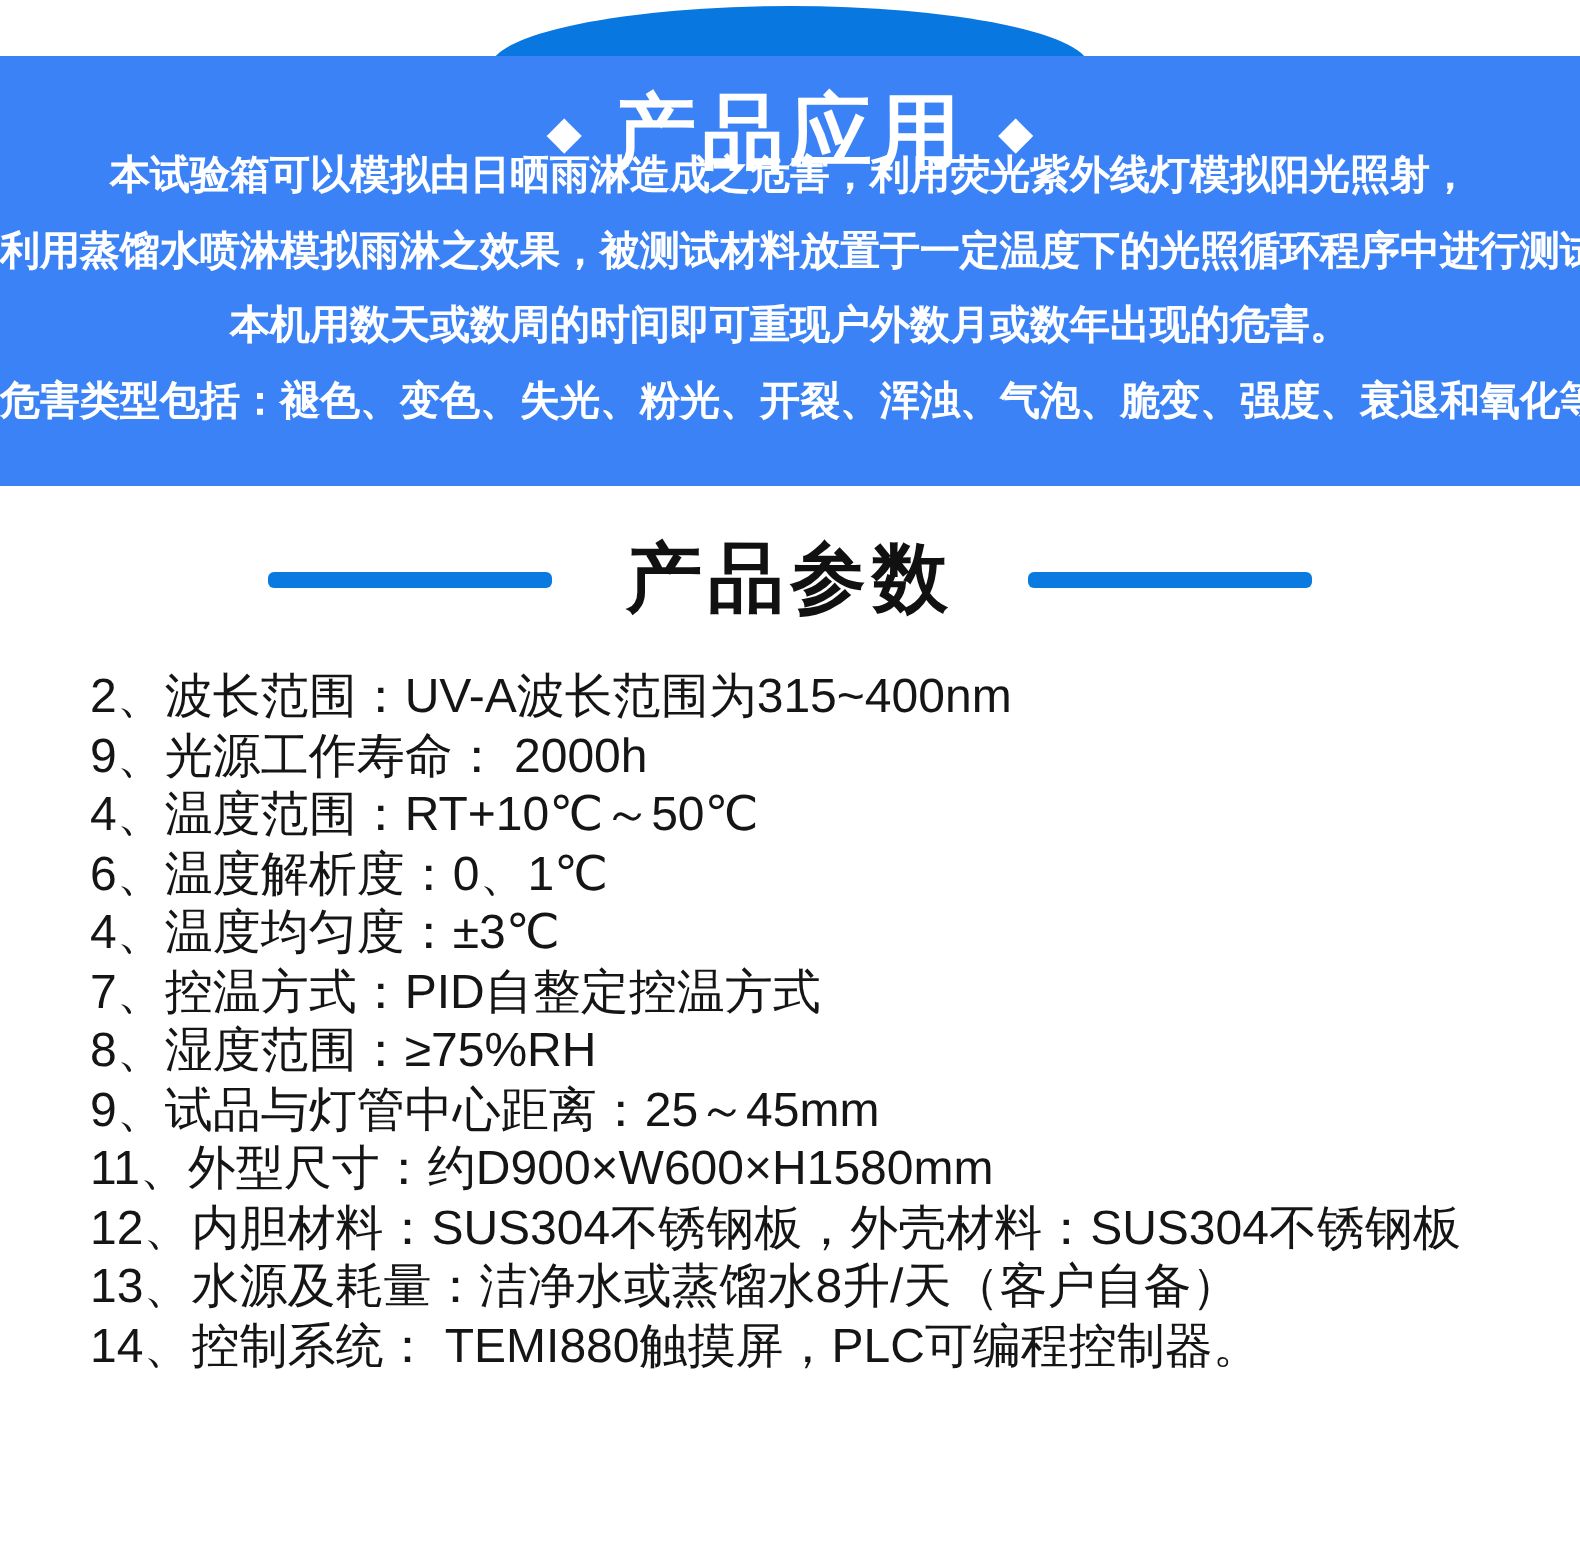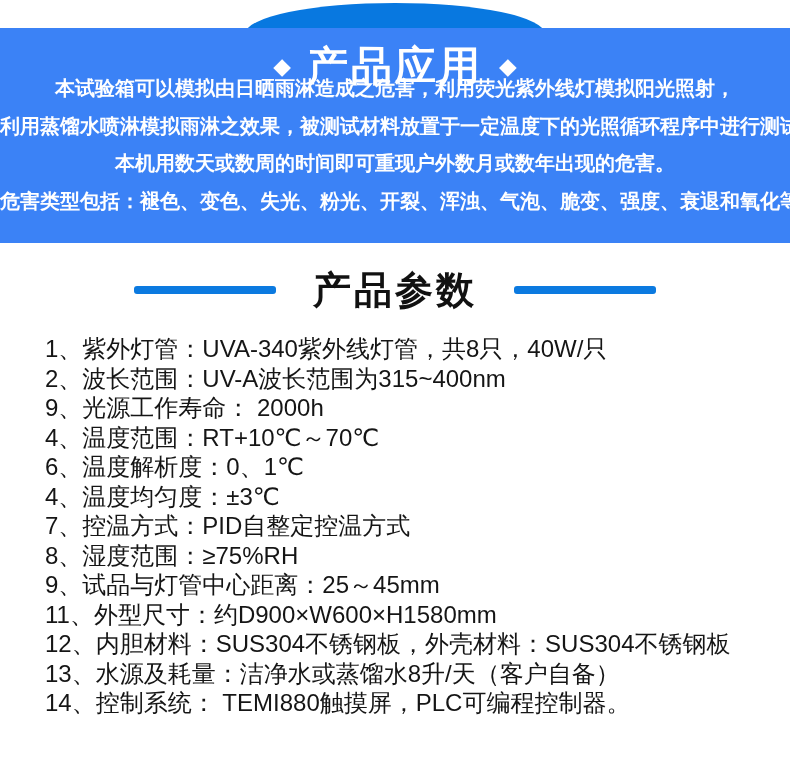--- a/index.html
+++ b/index.html
@@ -134,24 +134,23 @@
   </section>
 
   <section>
     <div class="params-title-row">
       <span class="title-bar"></span>
       <h2 class="params-title">产品参数</h2>
       <span class="title-bar"></span>
     </div>
 
     <ol class="params-list">
-      <li class="param-item">1、紫外灯管：UVA-340紫外线灯管，共8只，40W/只</li>
       <li class="param-item">2、波长范围：UV-A波长范围为315~400nm</li>
       <li class="param-item">9、光源工作寿命： 2000h</li>
-      <li class="param-item">4、温度范围：RT+10℃～70℃</li>
+      <li class="param-item">4、温度范围：RT+10℃～50℃</li>
       <li class="param-item">6、温度解析度：0、1℃</li>
       <li class="param-item">4、温度均匀度：±3℃</li>
       <li class="param-item">7、控温方式：PID自整定控温方式</li>
       <li class="param-item">8、湿度范围：≥75%RH</li>
       <li class="param-item">9、试品与灯管中心距离：25～45mm</li>
       <li class="param-item">11、外型尺寸：约D900×W600×H1580mm</li>
       <li class="param-item">12、内胆材料：SUS304不锈钢板，外壳材料：SUS304不锈钢板</li>
       <li class="param-item">13、水源及耗量：洁净水或蒸馏水8升/天（客户自备）</li>
       <li class="param-item">14、控制系统： TEMI880触摸屏，PLC可编程控制器。</li>
     </ol>

